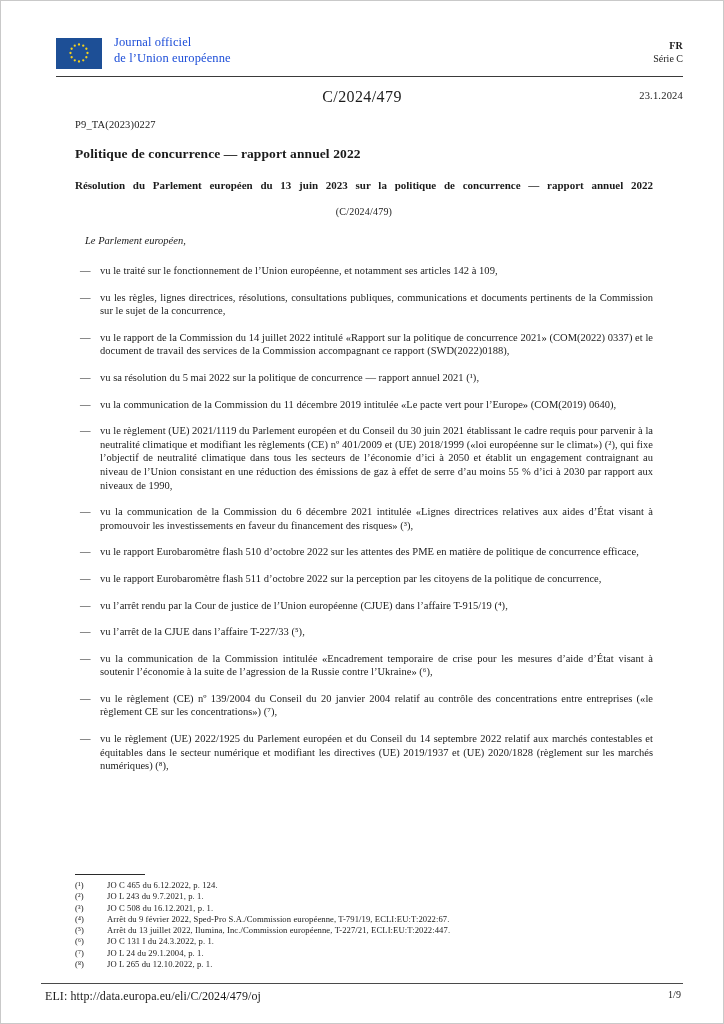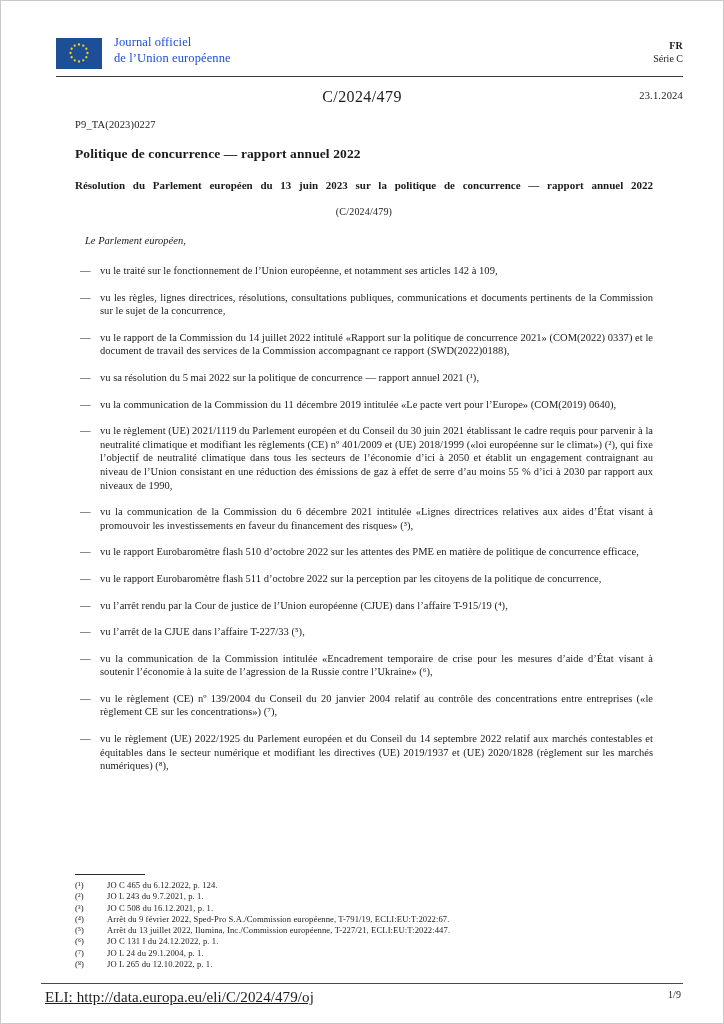--- a/index.html
+++ b/index.html
@@ -177,23 +177,22 @@
     position: absolute;
     left: 40px;
     right: 40px;
     top: 982px;
     border-top: 1.3px solid #4a4a4a;
   }
   .footer-left {
     position: absolute;
     left: 44px;
     top: 988px;
-    font-size: 15px;
-    letter-spacing: .1px;
-    text-decoration: underline;
+    font-size: 12px;
+    letter-spacing: .1px;
   }
   .footer-right {
     position: absolute;
     right: 42px;
     top: 988px;
     font-size: 10px;
     letter-spacing: .1px;
   }
 </style>
 </head>
@@ -285,21 +284,21 @@
     <div class="fn-row">
         <span class="fn-mark">(⁴)</span>
         <span class="fn-text">Arrêt du 9 février 2022, Sped-Pro S.A./Commission européenne, T-791/19, ECLI:EU:T:2022:67.</span>
       </div>
     <div class="fn-row">
         <span class="fn-mark">(⁵)</span>
         <span class="fn-text">Arrêt du 13 juillet 2022, Ilumina, Inc./Commission européenne, T-227/21, ECLI:EU:T:2022:447.</span>
       </div>
     <div class="fn-row">
         <span class="fn-mark">(⁶)</span>
-        <span class="fn-text">JO C 131 I du 24.12.2022, p. 1.</span>
+        <span class="fn-text">JO C 131 I du 24.3.2022, p. 1.</span>
       </div>
     <div class="fn-row">
         <span class="fn-mark">(⁷)</span>
         <span class="fn-text">JO L 24 du 29.1.2004, p. 1.</span>
       </div>
     <div class="fn-row">
         <span class="fn-mark">(⁸)</span>
         <span class="fn-text">JO L 265 du 12.10.2022, p. 1.</span>
       </div>
   </div>

